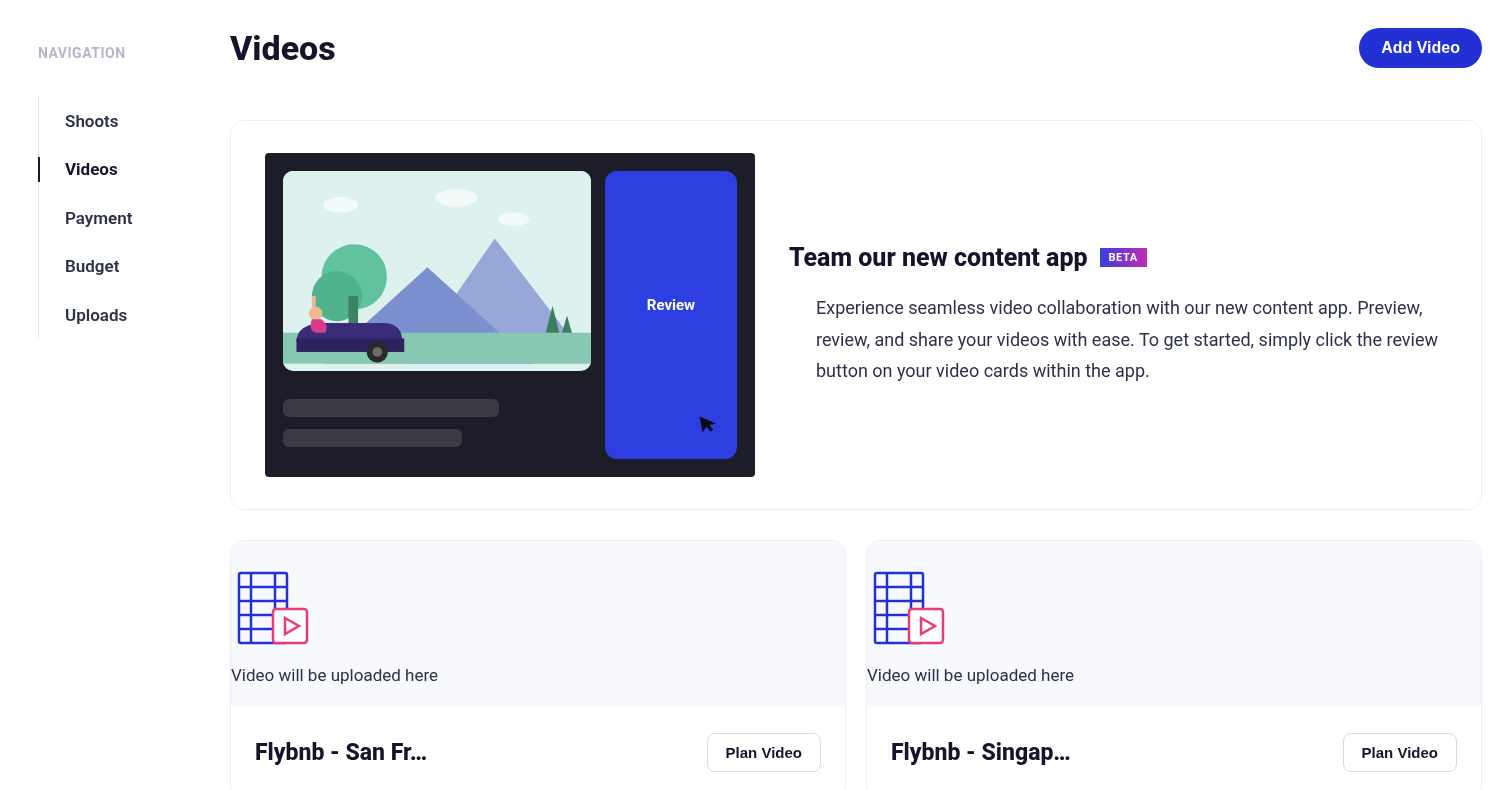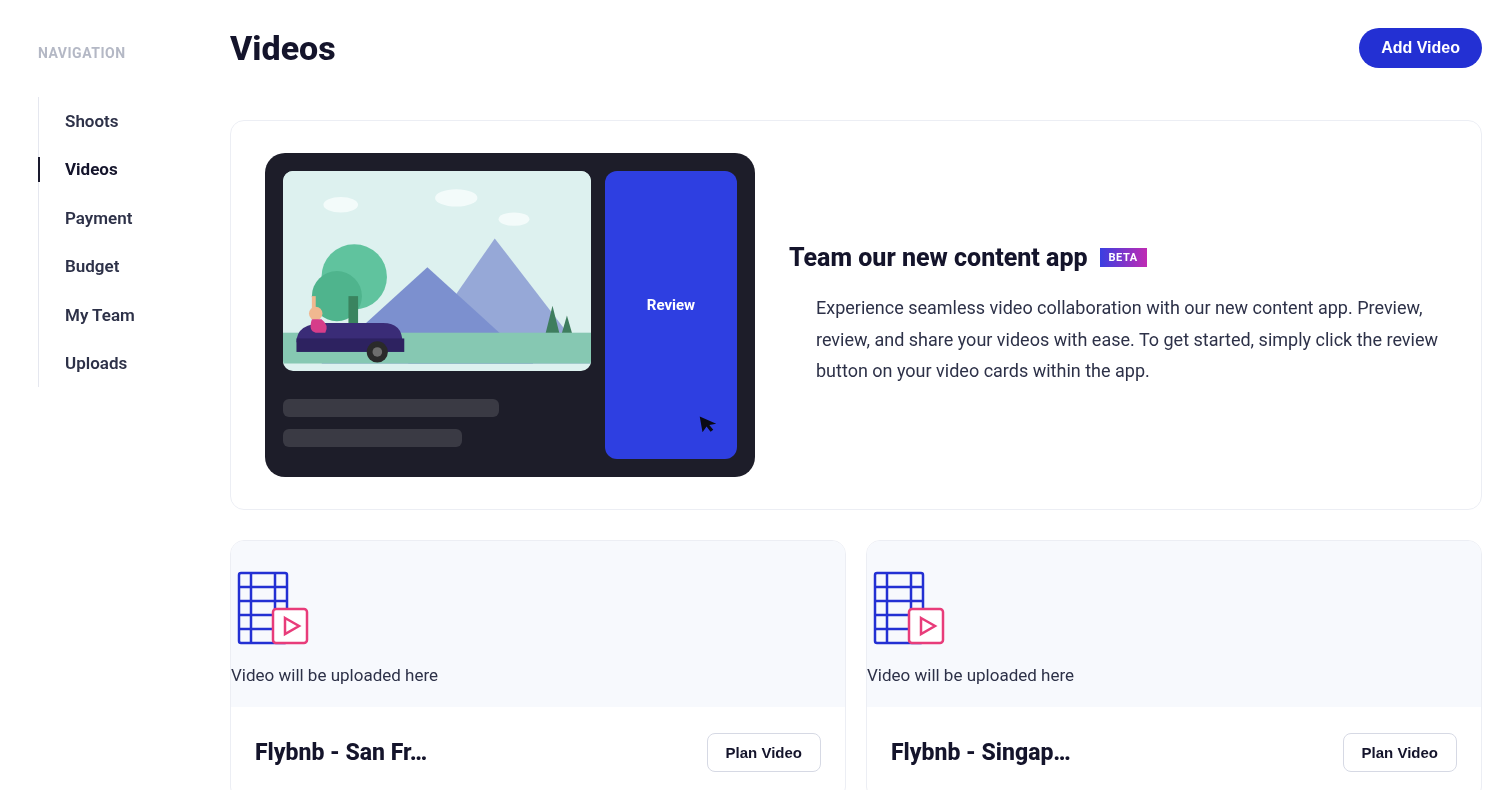--- a/index.html
+++ b/index.html
@@ -93,21 +93,21 @@
     padding: 32px 34px;
     display: flex;
     gap: 34px;
     align-items: center;
     margin-bottom: 30px;
   }
   .banner-illustration {
     width: 490px;
     height: 324px;
     background: #1d1d29;
-    border-radius: 20px;
+    border-radius: 4px;
     padding: 18px;
     display: flex;
     gap: 14px;
     flex-shrink: 0;
   }
   .illus-left {
     flex: 1;
     display: flex;
     flex-direction: column;
   }
@@ -242,21 +242,20 @@
 
 <div class="layout">
 
   <aside class="sidebar">
     <div class="nav-header">NAVIGATION</div>
     <ul class="nav-list">
       <li class="nav-item">Shoots</li>
       <li class="nav-item active">Videos</li>
       <li class="nav-item">Payment</li>
       <li class="nav-item">Budget</li>
-      <li class="nav-item">My Team</li>
       <li class="nav-item">Uploads</li>
     </ul>
   </aside>
 
   <main class="main">
     <div class="page-header">
       <h1 class="page-title">Videos</h1>
       <button class="btn-primary">Add Video</button>
     </div>
 

